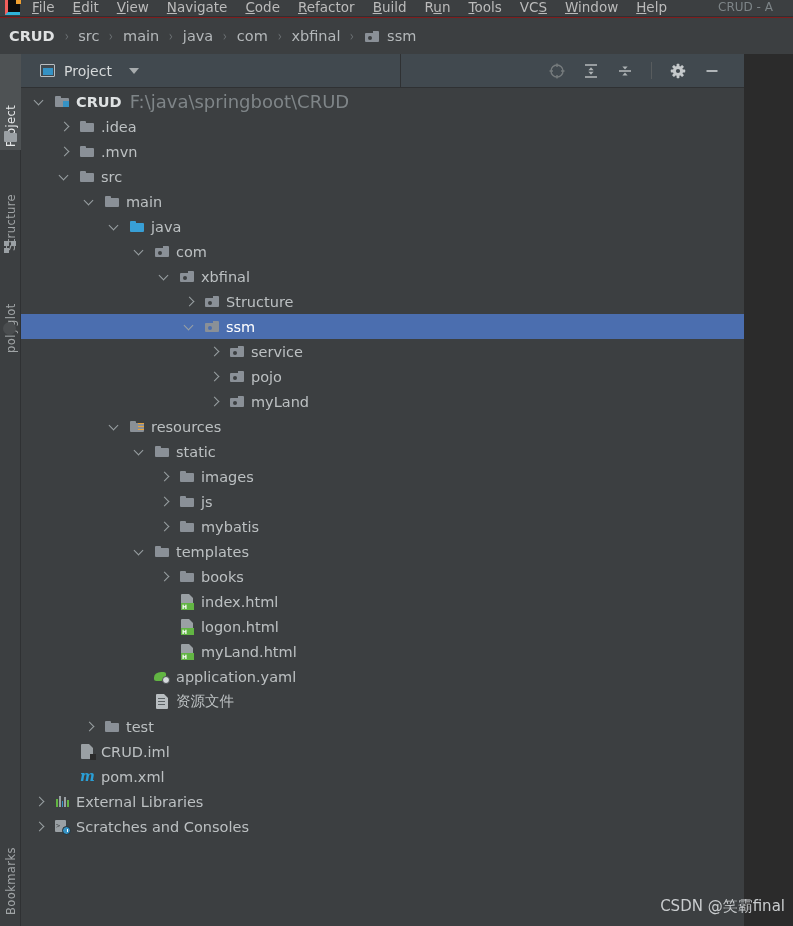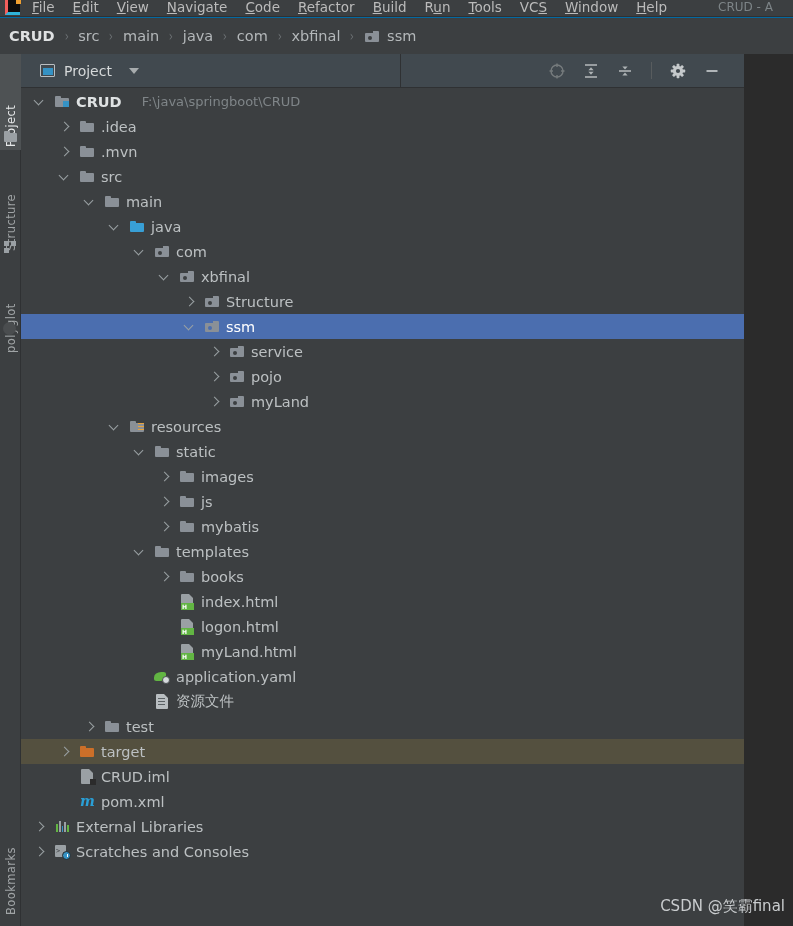--- a/index.html
+++ b/index.html
@@ -5,21 +5,21 @@
   * { box-sizing: border-box; margin: 0; padding: 0; }
   html, body {
     width: 793px; height: 926px;
     background: #2b2b2b;
     font-family: "DejaVu Sans", "Liberation Sans", sans-serif;
     overflow: hidden;
   }
   #app {
     position: relative;
     width: 793px; height: 926px;
-    background: #0369a1;
+    background: #7f1d1d;
   }
 
   
   .menubar {
     position: absolute; left: 0; top: 0; width: 793px; height: 17px;
     background: #3c3f41;
     display: flex; align-items: flex-end;
     overflow: hidden;
     border-bottom: 1px solid #2f3133;
   }
@@ -136,21 +136,21 @@
     position: relative;
     height: 25px;
     display: flex; align-items: center;
     white-space: nowrap;
     cursor: default;
   }
   .row.selected { background: #4b6eaf; }
   .row.excluded-hl { background: #54503f; }
   .row .label { color: #bcc0c2; font-size: 14.5px; }
   .row.selected .label { color: #ffffff; }
-  .row .sublabel { color: #7f8588; font-size: 13px; margin-left: 20px; }
+  .row .sublabel { color: #7f8588; font-size: 18px; margin-left: 8px; }
   .row .label.bold { font-weight: bold; color: #dfe2e3; }
   .arrow {
     width: 13px; height: 13px; position: relative; flex: 0 0 13px;
   }
   .arrow::before {
     content: ''; position: absolute; left: 3px; top: 3px;
     width: 6px; height: 6px;
     border-right: 1.6px solid #9aa0a3; border-bottom: 1.6px solid #9aa0a3;
     transform: rotate(-45deg);
   }
@@ -694,32 +694,20 @@
           <span class="arrow "></span>
           <span style="flex: 0 0 auto; width: 8px;"></span>
           <span class="ico">
             <span class="folder f-gray">
               <span class="tab"></span>
               <span class="body"></span>
             </span>
           </span>
           <span class="label">test</span>
         </div>
-        <div class="row excluded-hl">
-          <span style="flex: 0 0 auto; width: 37px;"></span>
-          <span class="arrow "></span>
-          <span style="flex: 0 0 auto; width: 8px;"></span>
-          <span class="ico">
-            <span class="folder f-orange">
-              <span class="tab"></span>
-              <span class="body"></span>
-            </span>
-          </span>
-          <span class="label">target</span>
-        </div>
         <div class="row">
           <span style="flex: 0 0 auto; width: 37px;"></span>
           <span class="arrow none"></span>
           <span style="flex: 0 0 auto; width: 8px;"></span>
           <span class="ico">
             <span class="iml-doc"></span>
             <span class="iml-badge"></span>
           </span>
           <span class="label">CRUD.iml</span>
         </div>

